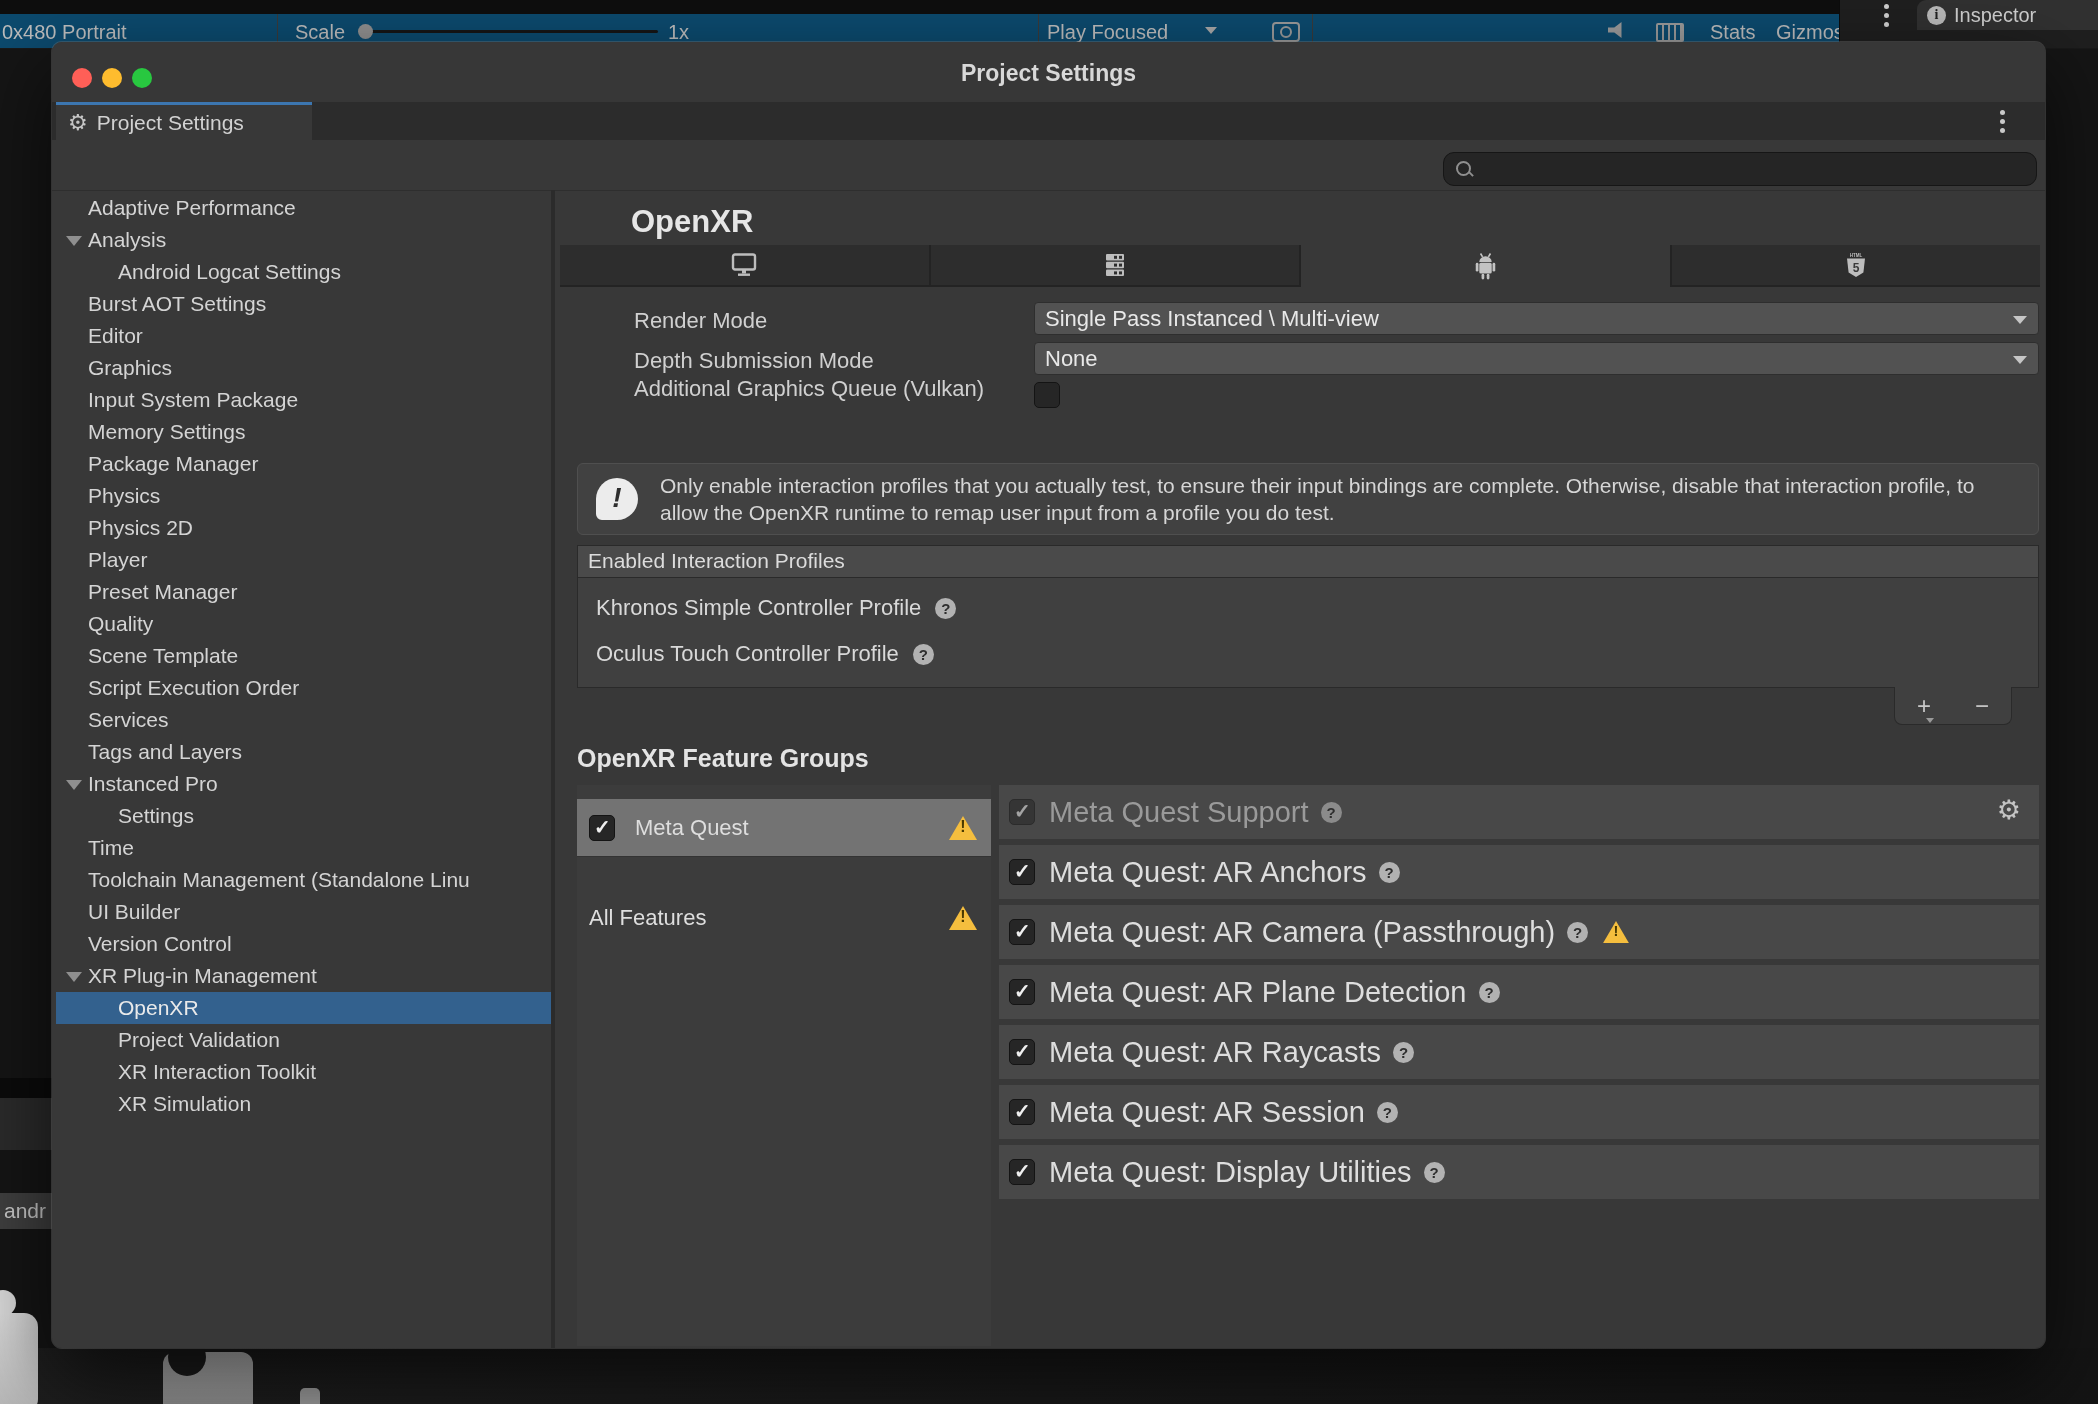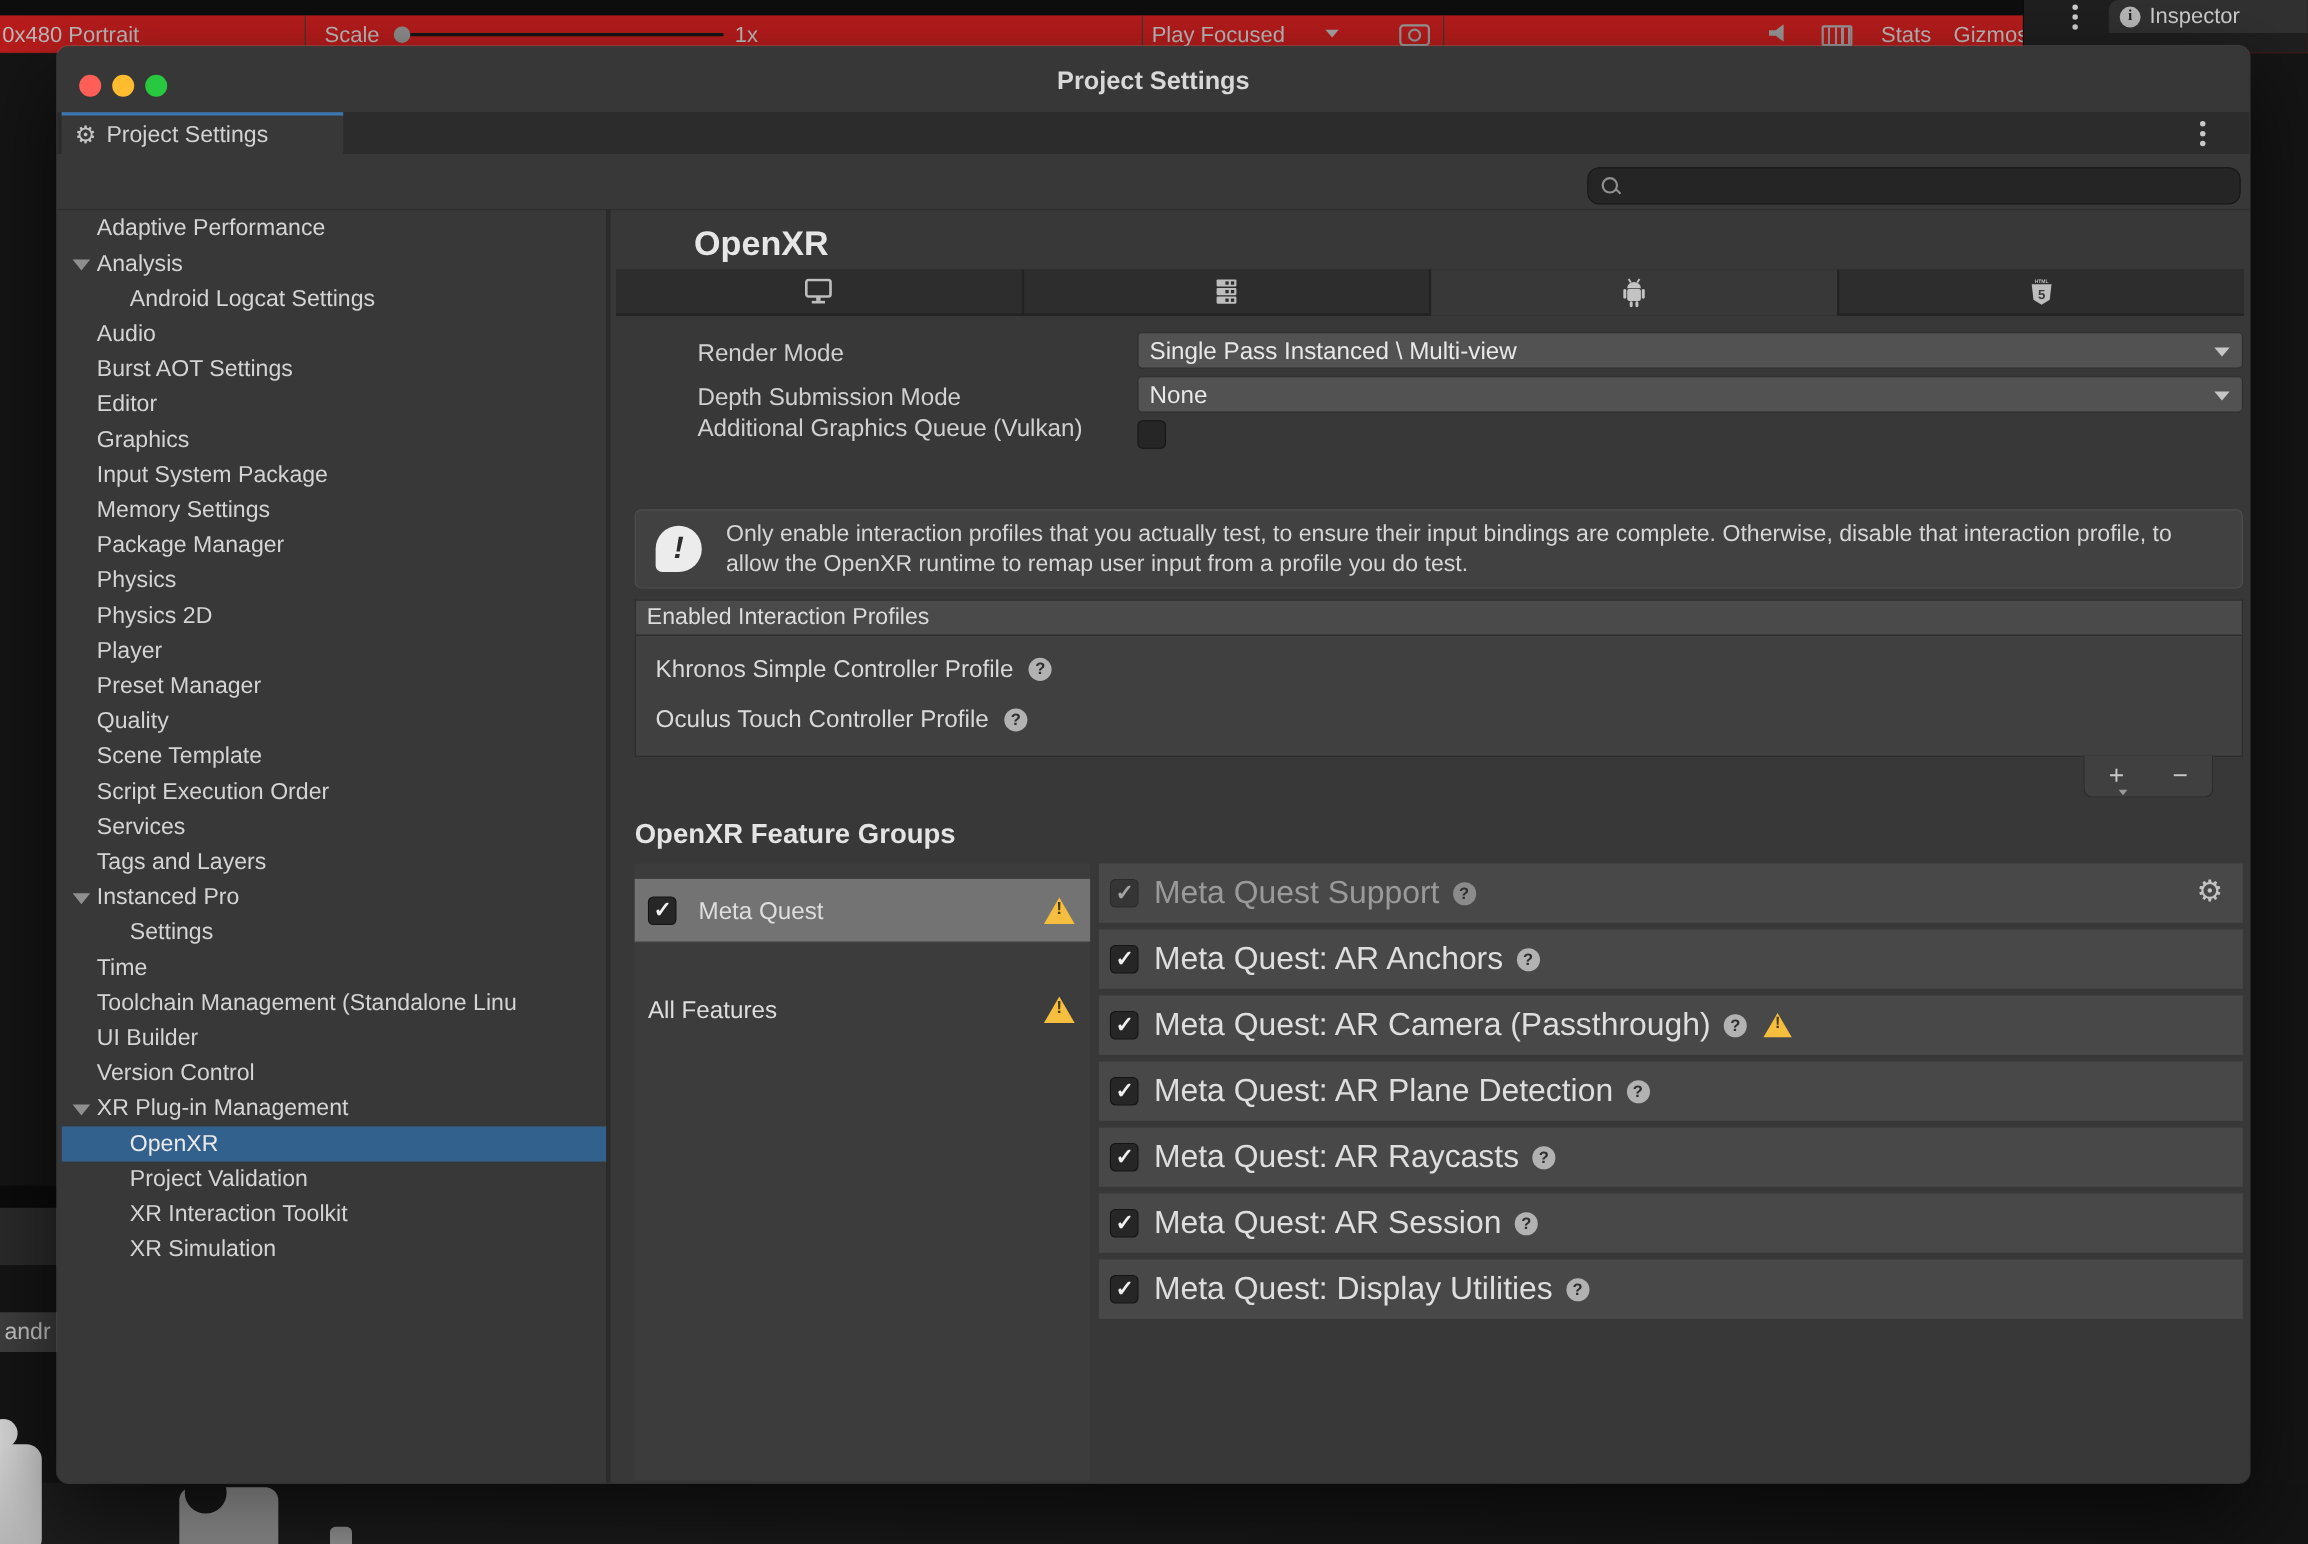--- a/index.html
+++ b/index.html
@@ -2,21 +2,21 @@
 <html><head>
 <meta charset="utf-8">
 <style>
   html,body{margin:0;padding:0;background:#151515;}
   body{position:relative;width:2098px;height:1404px;overflow:hidden;
        font-family:"Liberation Sans", sans-serif; -webkit-font-smoothing:antialiased;}
   .abs{position:absolute;}
 
   
   .bg-topstrip{left:0;top:0;width:2098px;height:14px;background:#0e0e0e;}
-  .bg-toolbar{left:0;top:14px;width:2098px;height:34px;background:#b91c1c;border-bottom:1px solid #191919;}
+  .bg-toolbar{left:0;top:14px;width:2098px;height:34px;background:#0c4a6e;border-bottom:1px solid #191919;}
   .bg-toolbar .bgt{position:absolute;top:7px;font-size:20px;color:#bdbdbd;white-space:nowrap;}
   .bg-vsep{position:absolute;top:0;width:1px;height:34px;background:#3a3a3a;}
   .bg-slider-line{position:absolute;top:16px;height:3px;background:#161616;border-radius:2px;}
   .bg-slider-knob{position:absolute;top:10px;width:15px;height:15px;border-radius:50%;background:#8f8f8f;}
   .bg-caret{position:absolute;top:13px;width:0;height:0;border-left:6px solid transparent;border-right:6px solid transparent;border-top:7px solid #a8a8a8;}
   .bg-camera{position:absolute;top:8px;width:24px;height:16px;border:2px solid #9a9a9a;border-radius:4px;}
   .bg-camera::after{content:"";position:absolute;left:6px;top:2px;width:8px;height:8px;border:2px solid #9a9a9a;border-radius:50%;}
   .bg-speaker{position:absolute;top:8px;width:18px;height:16px;background:#9a9a9a;clip-path:polygon(0 35%,35% 35%,75% 0,75% 100%,35% 65%,0 65%);}
   .bg-grid{position:absolute;top:9px;width:24px;height:15px;border:2px solid #9a9a9a;border-radius:2px;
            background:repeating-linear-gradient(90deg,transparent 0 4px,#9a9a9a 4px 6px);}
@@ -196,24 +196,20 @@
       <div class="side-item">
         <span class="tri"></span>
         <span>Analysis</span>
       </div>
 
       <div class="side-item ind2">
         
         <span>Android Logcat Settings</span>
       </div>
 
-      <div class="side-item">
-        
-        <span>Audio</span>
-      </div>
 
       <div class="side-item">
         
         <span>Burst AOT Settings</span>
       </div>
 
       <div class="side-item">
         
         <span>Editor</span>
       </div>

